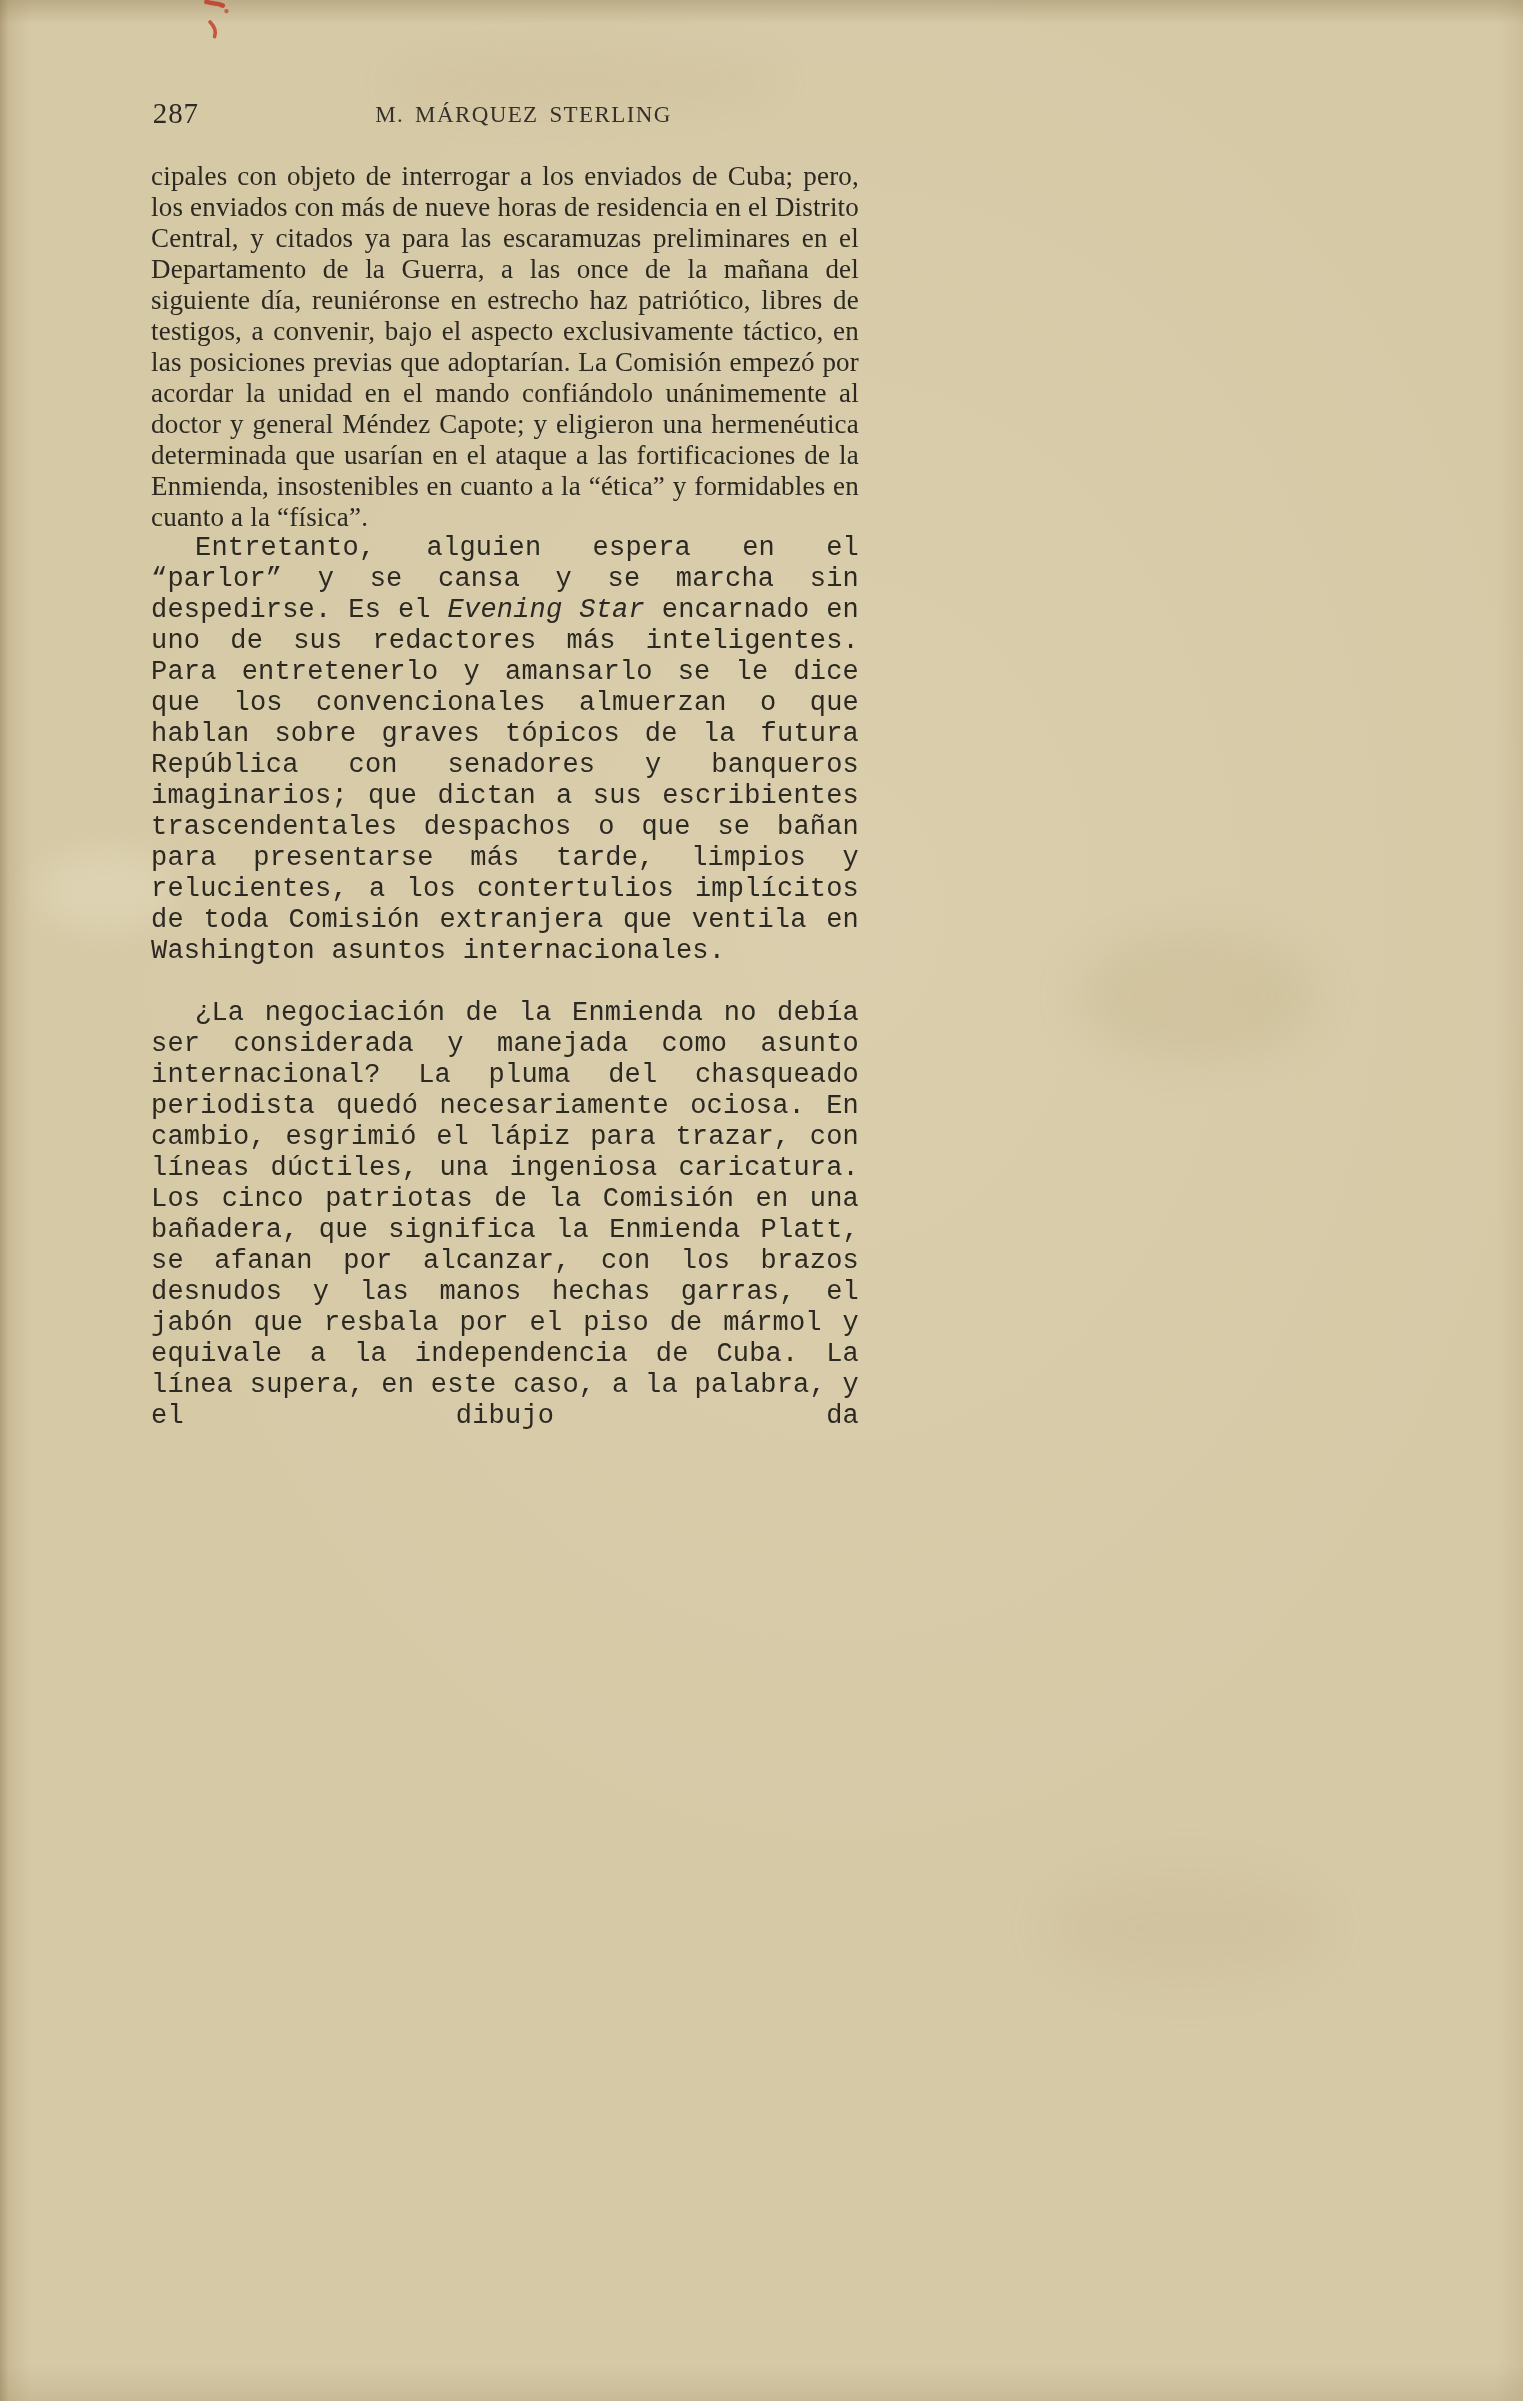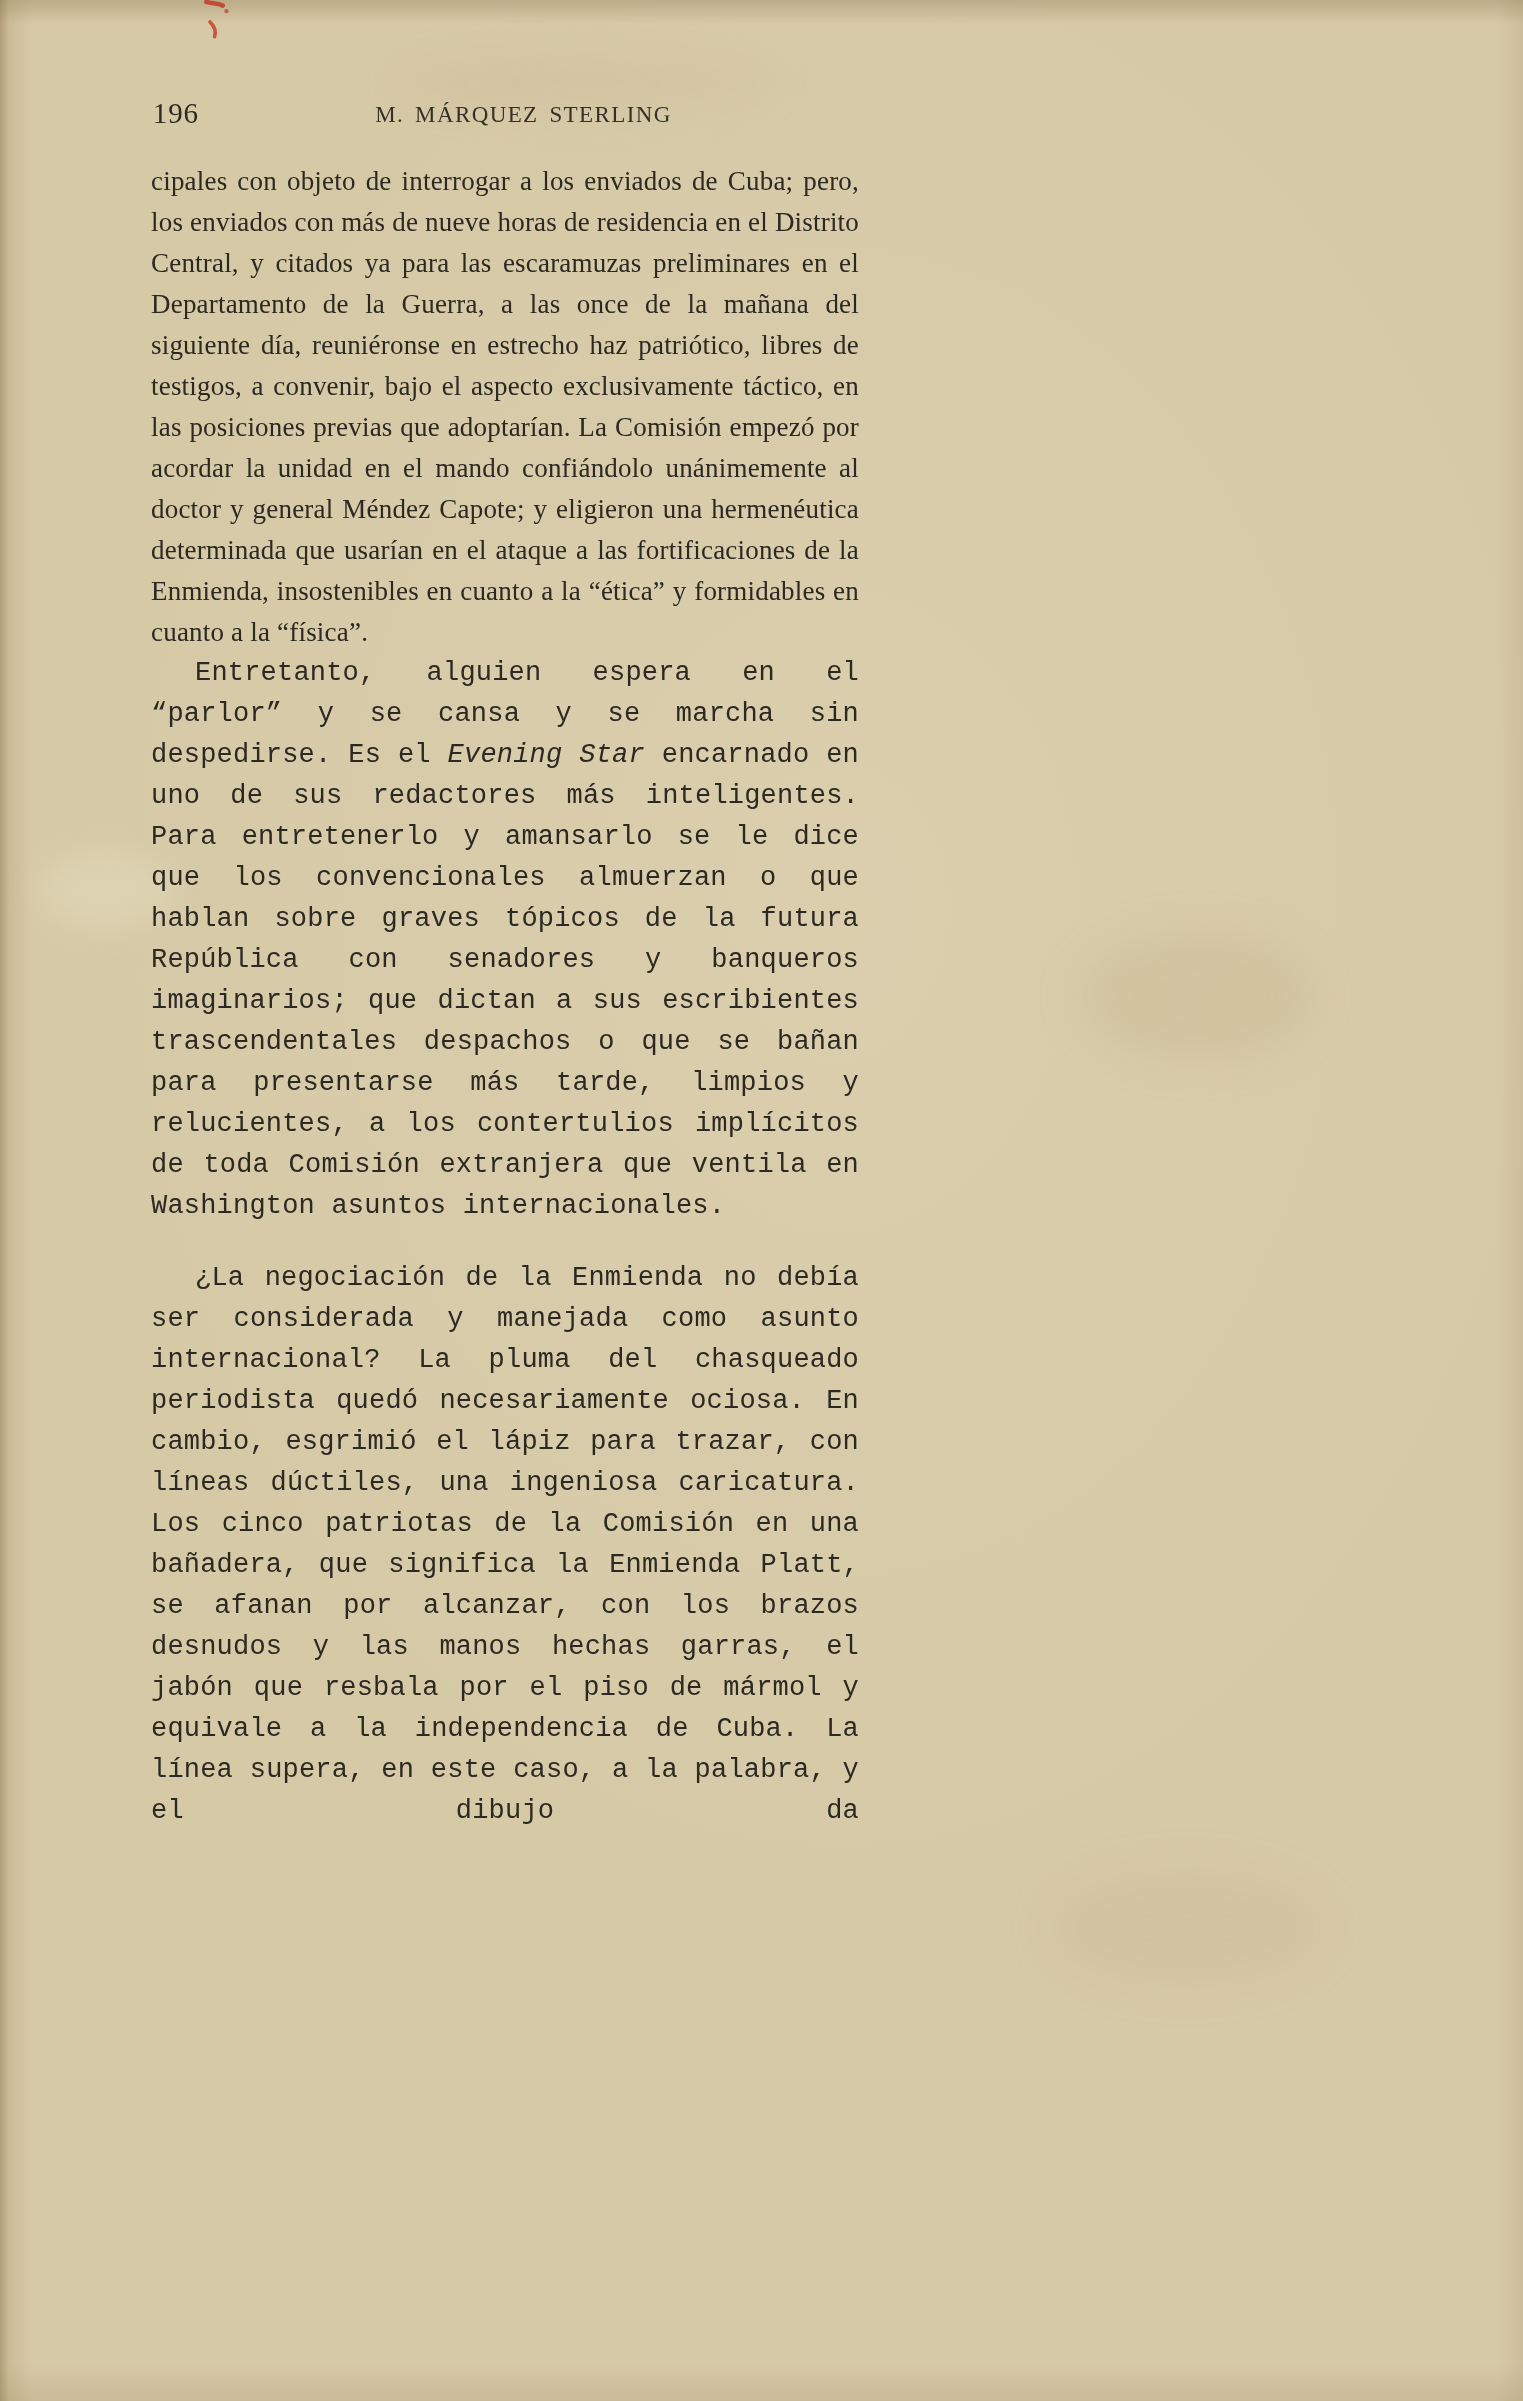--- a/index.html
+++ b/index.html
@@ -71,21 +71,21 @@
     word-spacing: 3.7px;
     color: #35312a;
   }
 
   .text-block {
     position: absolute;
     left: 151px;
     top: 161px;
     width: 708px;
     font-size: 27px;
-    line-height: 41px;
+    line-height: 31px;
     text-align: justify;
     letter-spacing: 0.2px;
     color: #2c2923;
   }
   .text-block p {
     margin: 0;
     padding: 0;
   }
   .text-block p.indent {
     text-indent: 44px;
@@ -111,21 +111,21 @@
 
   <div class="ink-marks">
     <svg width="73" height="55" viewBox="0 0 80 60" xmlns="http://www.w3.org/2000/svg">
       <path d="M30 2 C 36 4, 42 3, 48 6" stroke="#c23a28" stroke-width="5" fill="none" stroke-linecap="round" opacity="0.85"></path>
       <path d="M34 24 C 38 28, 41 34, 39 40" stroke="#c23a28" stroke-width="4" fill="none" stroke-linecap="round" opacity="0.8"></path>
       <circle cx="52" cy="12" r="2.4" fill="#c23a28" opacity="0.7"></circle>
     </svg>
   </div>
 
   <div class="page-header">
-    <span class="page-number">196</span>
+    <span class="page-number">287</span>
     <span class="running-header">M. MÁRQUEZ STERLING</span>
   </div>
 
   <div class="text-block" id="paragraphs">
       <p class="para"><span>cipales con objeto de interrogar a los enviados de Cuba; pero, los enviados con más de nueve horas de residencia en el Distrito Central, y citados ya para las escaramuzas preliminares en el Departamento de la Guerra, a las once de la mañana del siguiente día, reuniéronse en estrecho haz patriótico, libres de testigos, a convenir, bajo el aspecto exclusivamente táctico, en las posiciones previas que adoptarían. La Comisión empezó por acordar la unidad en el mando confiándolo unánimemente al doctor y general Méndez Capote; y eligieron una hermenéutica determinada que usarían en el ataque a las fortificaciones de la Enmienda, insostenibles en cuanto a la “ética” y formidables en cuanto a la “física”.</span></p>
       <p class="para indent"><span>Entretanto, alguien espera en el “parlor” y se cansa y se marcha sin despedirse. Es el </span><span class="italic">Evening Star</span><span> encarnado en uno de sus redactores más inteligentes. Para entretenerlo y amansarlo se le dice que los convencionales almuerzan o que hablan sobre graves tópicos de la futura República con senadores y banqueros imaginarios; que dictan a sus escribientes trascendentales despachos o que se bañan para presentarse más tarde, limpios y relucientes, a los contertulios implícitos de toda Comisión extranjera que ventila en Washington asuntos internacionales.</span></p>
       <p class="para indent"><span>¿La negociación de la Enmienda no debía ser considerada y manejada como asunto internacional? La pluma del chasqueado periodista quedó necesariamente ociosa. En cambio, esgrimió el lápiz para trazar, con líneas dúctiles, una ingeniosa caricatura. Los cinco patriotas de la Comisión en una bañadera, que significa la Enmienda Platt, se afanan por alcanzar, con los brazos desnudos y las manos hechas garras, el jabón que resbala por el piso de mármol y equivale a la independencia de Cuba. La línea supera, en este caso, a la palabra, y el dibujo da</span></p>
     </div>
 
 </div>

